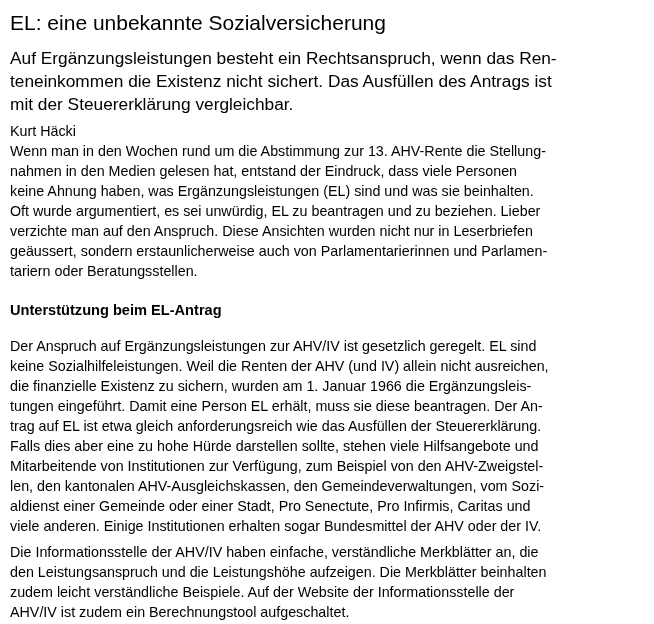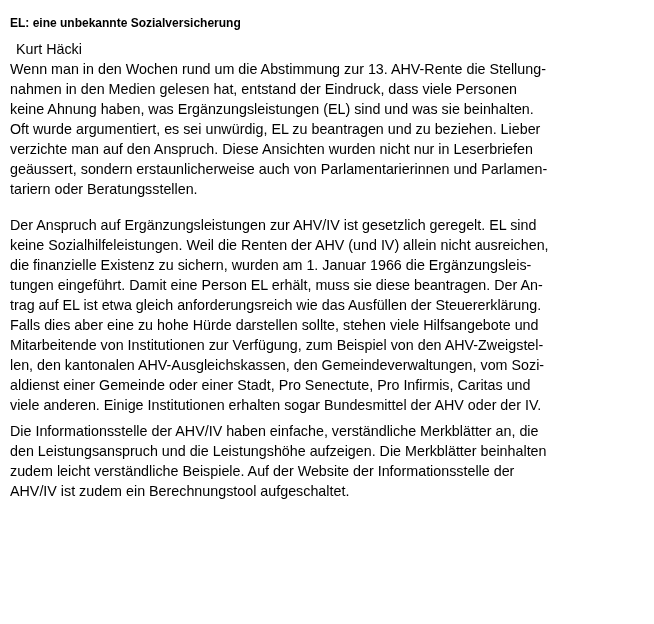--- a/index.html
+++ b/index.html
@@ -16,33 +16,33 @@
     -webkit-font-smoothing: antialiased;
   }
   .page {
     box-sizing: border-box;
     width: 654px;
     height: 624px;
     padding: 12px 6px 0 10px;
   }
   .title {
     margin: 0;
-    font-size: 12px;
+    font-size: 21px;
     line-height: 22px;
-    font-weight: bold;
+    font-weight: normal;
   }
   .lede {
     margin: 13px 0 0 0;
     font-size: 17.3px;
     line-height: 23px;
     font-weight: normal;
     white-space: pre-line;
   }
   .author {
-    margin: 5px 0 0 6px;
+    margin: 5px 0 0 0;
     font-size: 14.3px;
     line-height: 20px;
     white-space: pre-line;
   }
   .body-par {
     margin: 0;
     font-size: 14.3px;
     line-height: 20px;
     white-space: pre-line;
   }
@@ -55,31 +55,35 @@
   }
   .p2 { margin-top: 16px; }
   .p3 { margin-top: 6px; }
 </style>
 </head>
 <body>
 
 <div class="page">
   <h1 class="title">EL: eine unbekannte Sozialversicherung</h1>
 
+  <p class="lede">Auf Ergänzungsleistungen besteht ein Rechtsanspruch, wenn das Ren-
+teneinkommen die Existenz nicht sichert. Das Ausfüllen des Antrags ist
+mit der Steuererklärung vergleichbar.</p>
 
   <p class="author">Kurt Häcki</p>
 
   <p class="body-par p1">Wenn man in den Wochen rund um die Abstimmung zur 13. AHV-Rente die Stellung-
 nahmen in den Medien gelesen hat, entstand der Eindruck, dass viele Personen
 keine Ahnung haben, was Ergänzungsleistungen (EL) sind und was sie beinhalten.
 Oft wurde argumentiert, es sei unwürdig, EL zu beantragen und zu beziehen. Lieber
 verzichte man auf den Anspruch. Diese Ansichten wurden nicht nur in Leserbriefen
 geäussert, sondern erstaunlicherweise auch von Parlamentarierinnen und Parlamen-
 tariern oder Beratungsstellen.</p>
 
+  <h2 class="subheading">Unterstützung beim EL-Antrag</h2>
 
   <p class="body-par p2">Der Anspruch auf Ergänzungsleistungen zur AHV/IV ist gesetzlich geregelt. EL sind
 keine Sozialhilfeleistungen. Weil die Renten der AHV (und IV) allein nicht ausreichen,
 die finanzielle Existenz zu sichern, wurden am 1. Januar 1966 die Ergänzungsleis-
 tungen eingeführt. Damit eine Person EL erhält, muss sie diese beantragen. Der An-
 trag auf EL ist etwa gleich anforderungsreich wie das Ausfüllen der Steuererklärung.
 Falls dies aber eine zu hohe Hürde darstellen sollte, stehen viele Hilfsangebote und
 Mitarbeitende von Institutionen zur Verfügung, zum Beispiel von den AHV-Zweigstel-
 len, den kantonalen AHV-Ausgleichskassen, den Gemeindeverwaltungen, vom Sozi-
 aldienst einer Gemeinde oder einer Stadt, Pro Senectute, Pro Infirmis, Caritas und

